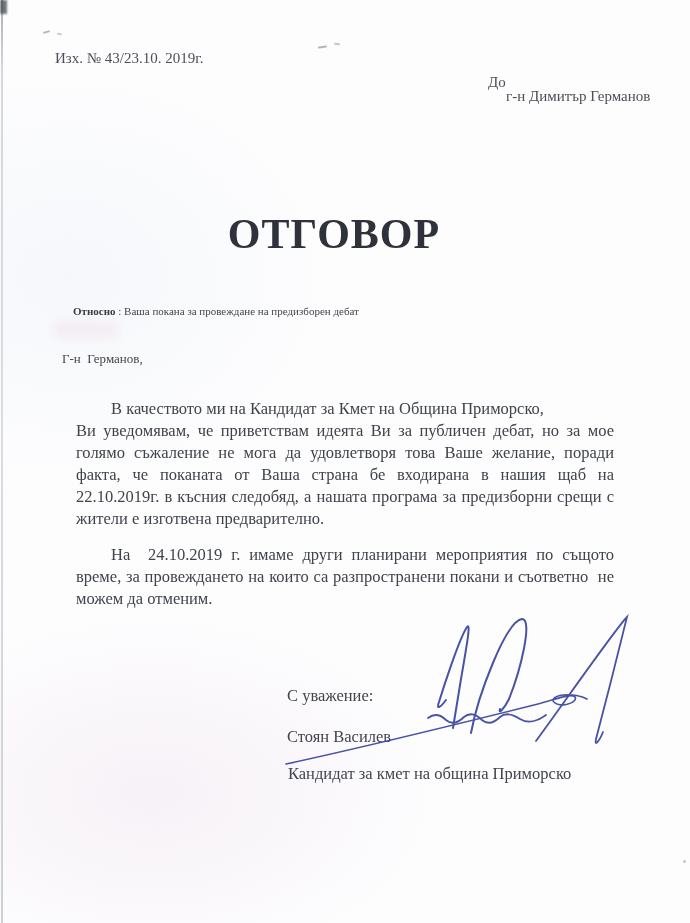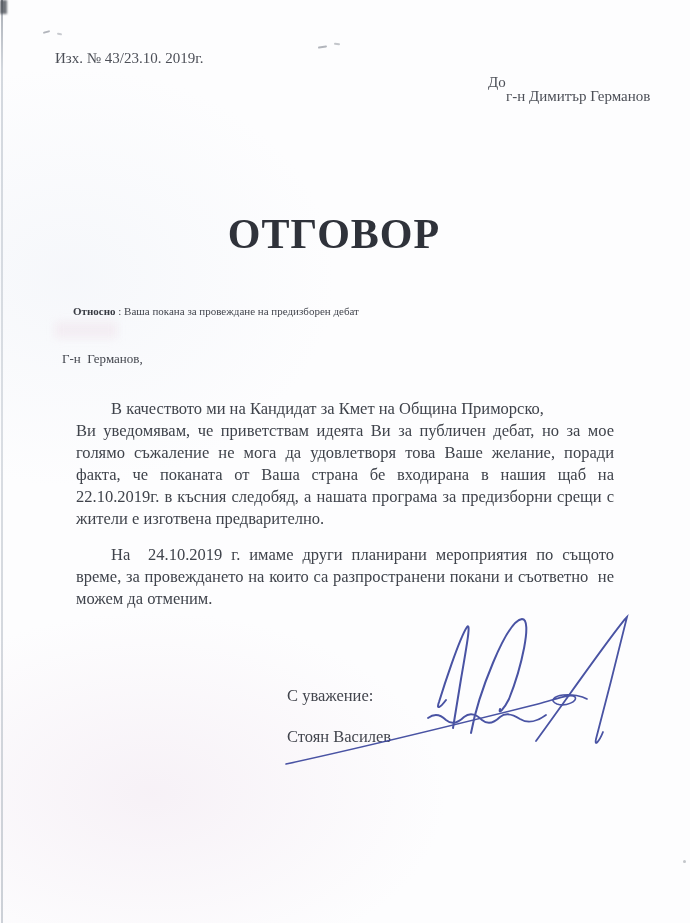--- a/index.html
+++ b/index.html
@@ -93,20 +93,21 @@
 
   <div class="abs salutation">Г-н  Германов,</div>
 
   <div class="abs body-block">
     <p class="par"><span>В качеството ми на Кандидат за Кмет на Община Приморско,</span><br><span>Ви уведомявам, че приветствам идеята Ви за публичен дебат, но за мое голямо съжаление не мога да удовлетворя това Ваше желание, поради факта, че поканата от Ваша страна бе входирана в нашия щаб на 22.10.2019г. в късния следобяд, а нашата програма за предизборни срещи с жители е изготвена предварително.</span></p>
     <p class="par">На  24.10.2019 г. имаме други планирани мероприятия по същото време, за провеждането на които са разпространени покани и съответно  не можем да отменим.</p>
   </div>
 
   <div class="abs closing">С уважение:</div>
   <div class="abs signer-name">Стоян Василев</div>
+  <div class="abs signer-title">Кандидат за кмет  на община Приморско</div>
 
   <svg class="abs signature-svg" viewBox="0 0 370 165" fill="none" stroke="#3a459c" stroke-linecap="round" opacity="0.92">
 
     <path stroke-width="1.6" d="M 16 156 C 90 140 200 113 268 96 C 287 91 301 85 305 89 C 308 93 296 99 287 96 C 279 93 284 88 293 87 C 302 86 312 88 317 91"></path>
 
     <path stroke-width="1.8" d="M 266 133 C 296 92 346 20 357 9 C 352 30 334 101 326 131 C 324 139 329 134 333 124"></path>
 
     <path stroke-width="2" d="M 176 92 C 170 100 166 102 169 94 C 173 81 189 31 197 19 C 201 14 197 36 191 71 C 188 89 185 107 183 120"></path>
 
     <path stroke-width="2" d="M 201 125 C 208 87 236 13 252 11 C 263 11 251 61 239 91 C 234 101 228 107 230 101"></path>

